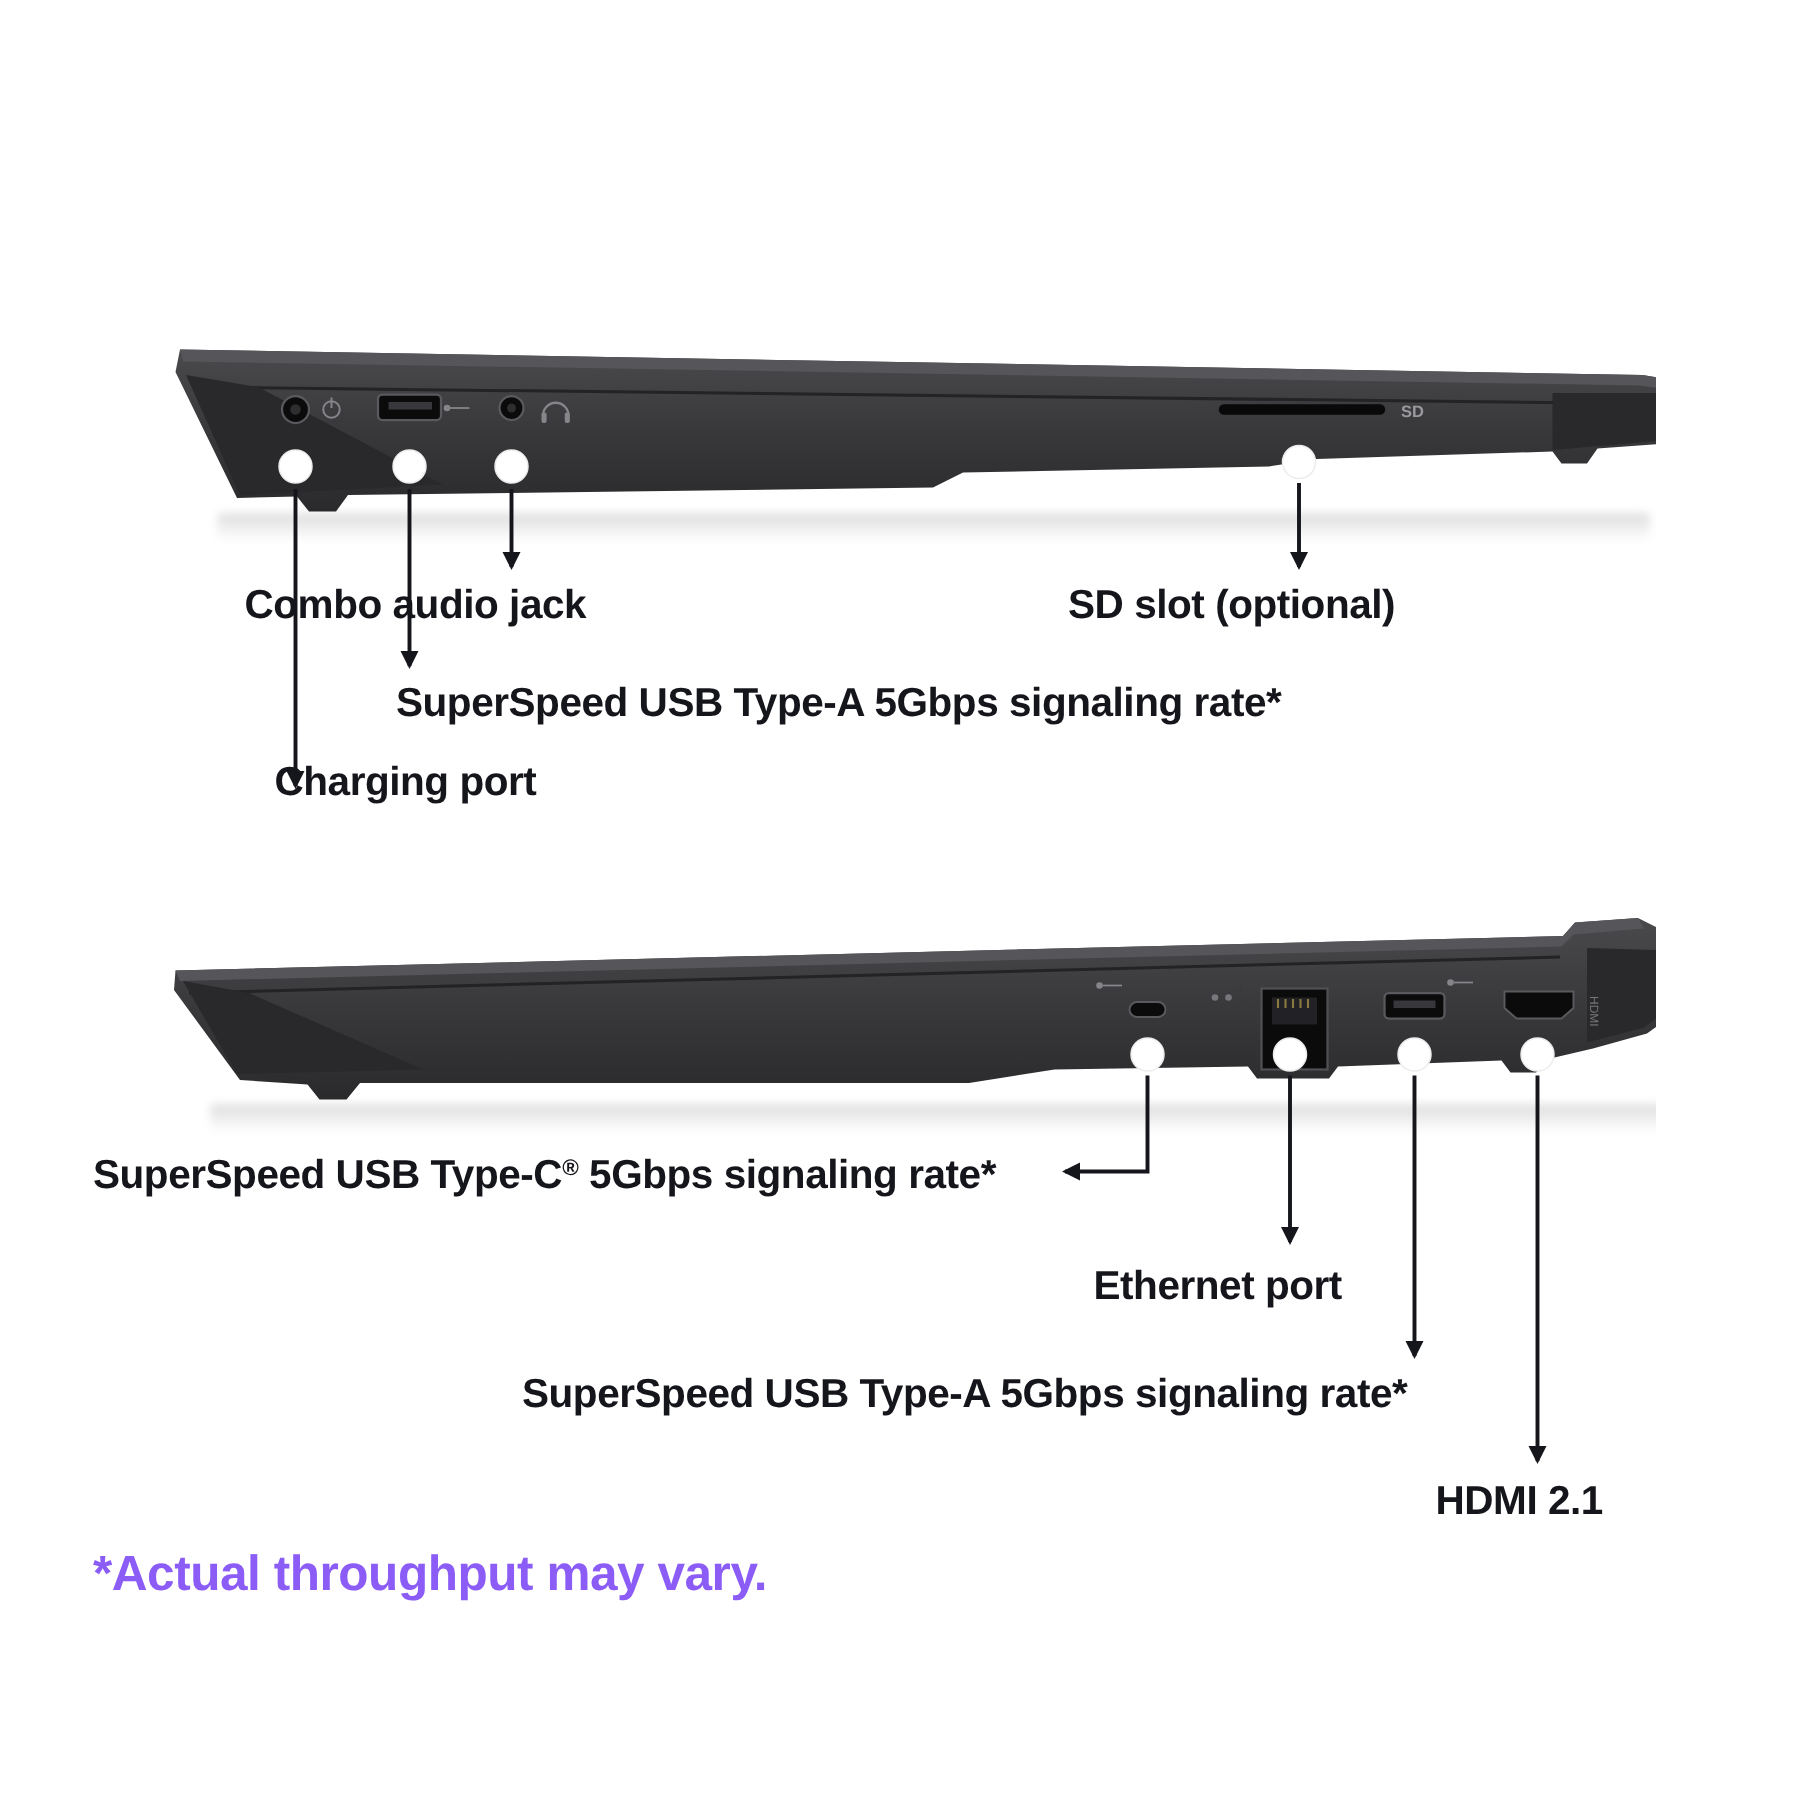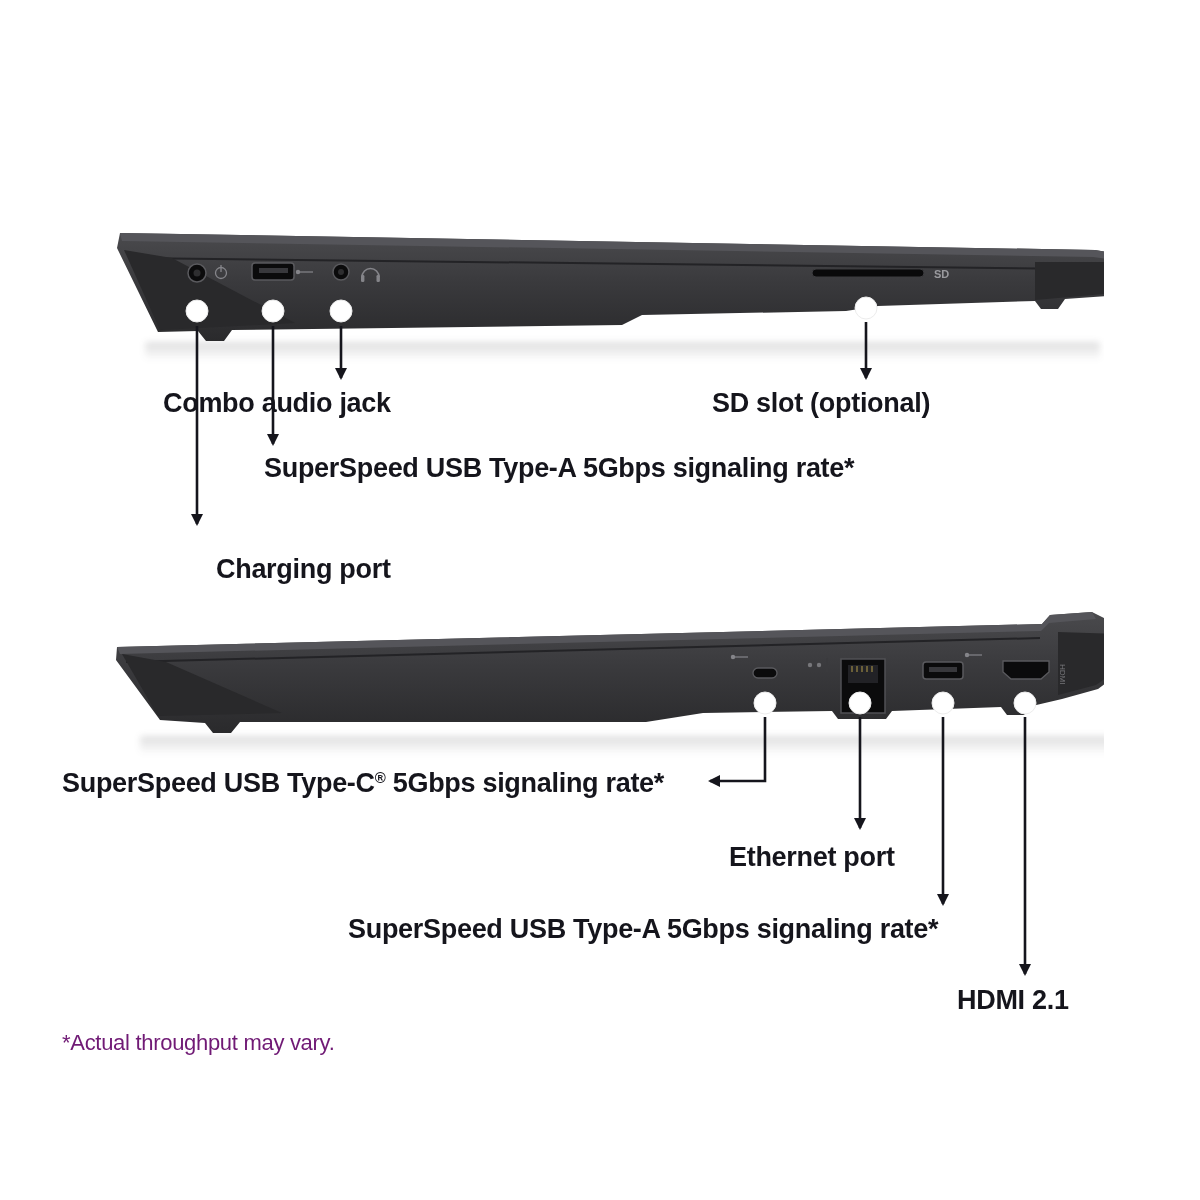--- a/index.html
+++ b/index.html
@@ -7,21 +7,21 @@
     position:relative;width:1104px;height:1200px;background:#ffffff;
     font-family:"Liberation Sans",sans-serif;overflow:hidden;
   }
   .art{position:absolute;left:0;top:0;}
   .label{
     position:absolute;font-size:27px;font-weight:600;color:#15151c;
     letter-spacing:-0.3px;white-space:nowrap;line-height:1.2;
   }
   .label .sup{font-size:15px;position:relative;top:-9px;}
   .footnote{
-    position:absolute;font-size:22px;font-weight:400;color:#701a75;
+    position:absolute;font-size:33px;font-weight:700;color:#8b5cf6;
     letter-spacing:-0.3px;white-space:nowrap;
   }
   .reflection{
     position:absolute;filter:blur(3px);border-radius:3px;
     background:linear-gradient(180deg, rgba(45,45,48,0.16), rgba(255,255,255,0) 85%);
   }
 </style>
 </head>
 <body>
 
@@ -137,21 +137,21 @@
       <line x1="1025" y1="717" x2="1025" y2="974" marker-end="url(#arrowhead)"></line>
     </g>
   </svg>
 
   <div class="label" style="left:712px;top:387px;">SD slot (optional)</div>
 
   <div class="label" style="left:163px;top:387px;">Combo audio jack</div>
 
   <div class="label" style="left:264px;top:452px;">SuperSpeed USB Type-A 5Gbps signaling rate*</div>
 
-  <div class="label" style="left:183px;top:553px;margin-left:33px;">Charging port</div>
+  <div class="label" style="left:183px;top:505px;">Charging port</div>
 
   <div class="label" style="left:62px;top:767px;">
     <span>SuperSpeed USB Type-C</span><span class="sup">®</span><span> 5Gbps signaling rate*</span>
   </div>
 
   <div class="label" style="left:729px;top:841px;">Ethernet port</div>
 
   <div class="label" style="left:348px;top:913px;">SuperSpeed USB Type-A 5Gbps signaling rate*</div>
 
   <div class="label" style="left:930px;top:984px;margin-left:27px;">HDMI 2.1</div>

